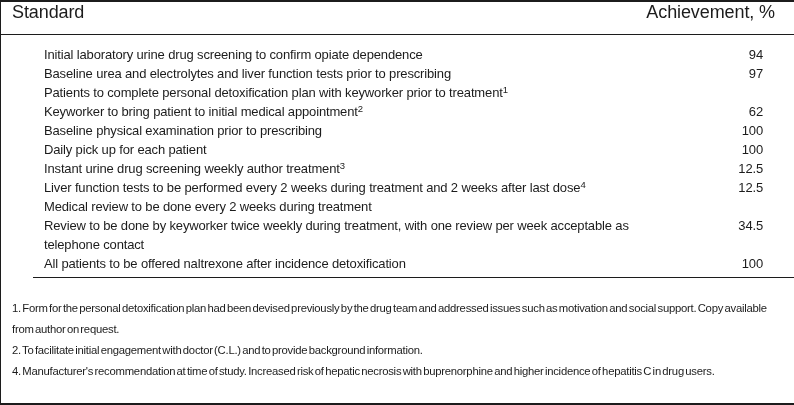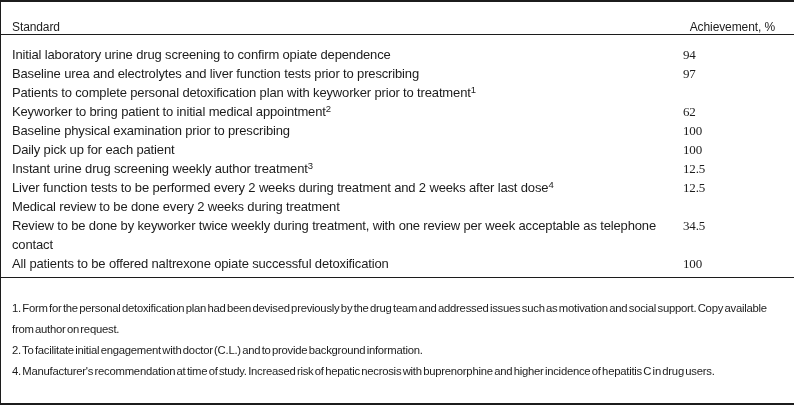--- a/index.html
+++ b/index.html
@@ -15,38 +15,39 @@
     color:var(--ink);
     border-top:2px solid var(--ink);
     border-bottom:2px solid var(--ink);
     border-left:1px solid var(--ink);
     overflow:hidden;
     font-family:"Liberation Sans","DejaVu Sans",sans-serif;
   }
   .thead{
     display:flex;
     justify-content:space-between;
-    align-items:flex-end;
+    align-items:flex-start;
     height:32px;
     padding:0 19px 0 11px;
     border-bottom:1px solid var(--ink);
-    font-size:12px;
+    font-size:18px;
     letter-spacing:-0.1px;
   }
   .tbody{
     box-sizing:border-box;
     height:243px;
     padding:10px 0 0 11px;
     border-bottom:1px solid var(--ink);
     font-size:13px;
     letter-spacing:-0.15px;
+    margin-left:32px;
   }
   .row{display:flex;align-items:flex-start;}
   .cell-standard{flex:1 1 auto;line-height:19px;padding-right:6px;}
-  .cell-value{flex:0 0 80px;width:80px;margin-right:31px;text-align:left;line-height:19px;font-family:Liberation Serif, serif;}
+  .cell-value{flex:0 0 80px;width:80px;margin-right:31px;text-align:right;line-height:19px;}
   .fn-ref{font-size:9.5px;letter-spacing:0;line-height:0;vertical-align:4px;}
   .footnotes{
     padding:20px 10px 0 11px;
     font-size:11.3px;
     letter-spacing:-0.25px;
     word-spacing:-1.5px;
   }
   .footnote{margin:0;line-height:21px;}
 </style>
 </head>
@@ -102,21 +103,21 @@
   <div class="row">
     <div class="cell-standard"><span class="std-text">Medical review to be done every 2 weeks during treatment</span></div>
   </div>
 
   <div class="row">
     <div class="cell-standard"><span class="std-text">Review to be done by keyworker twice weekly during treatment, with one review per week acceptable as telephone contact</span></div>
     <div class="cell-value">34.5</div>
   </div>
 
   <div class="row">
-    <div class="cell-standard"><span class="std-text">All patients to be offered naltrexone opiate successful detoxification</span></div>
+    <div class="cell-standard"><span class="std-text">All patients to be offered naltrexone after incidence detoxification</span></div>
     <div class="cell-value">100</div>
   </div>
 </div>
 
   <div class="footnotes" id="footnotes">
   <p class="footnote">1. Form for the personal detoxification plan had been devised previously by the drug team and addressed issues such as motivation and social support. Copy available from author on request.</p>
 
   <p class="footnote">2. To facilitate initial engagement with doctor (C.L.) and to provide background information.</p>
 
 

